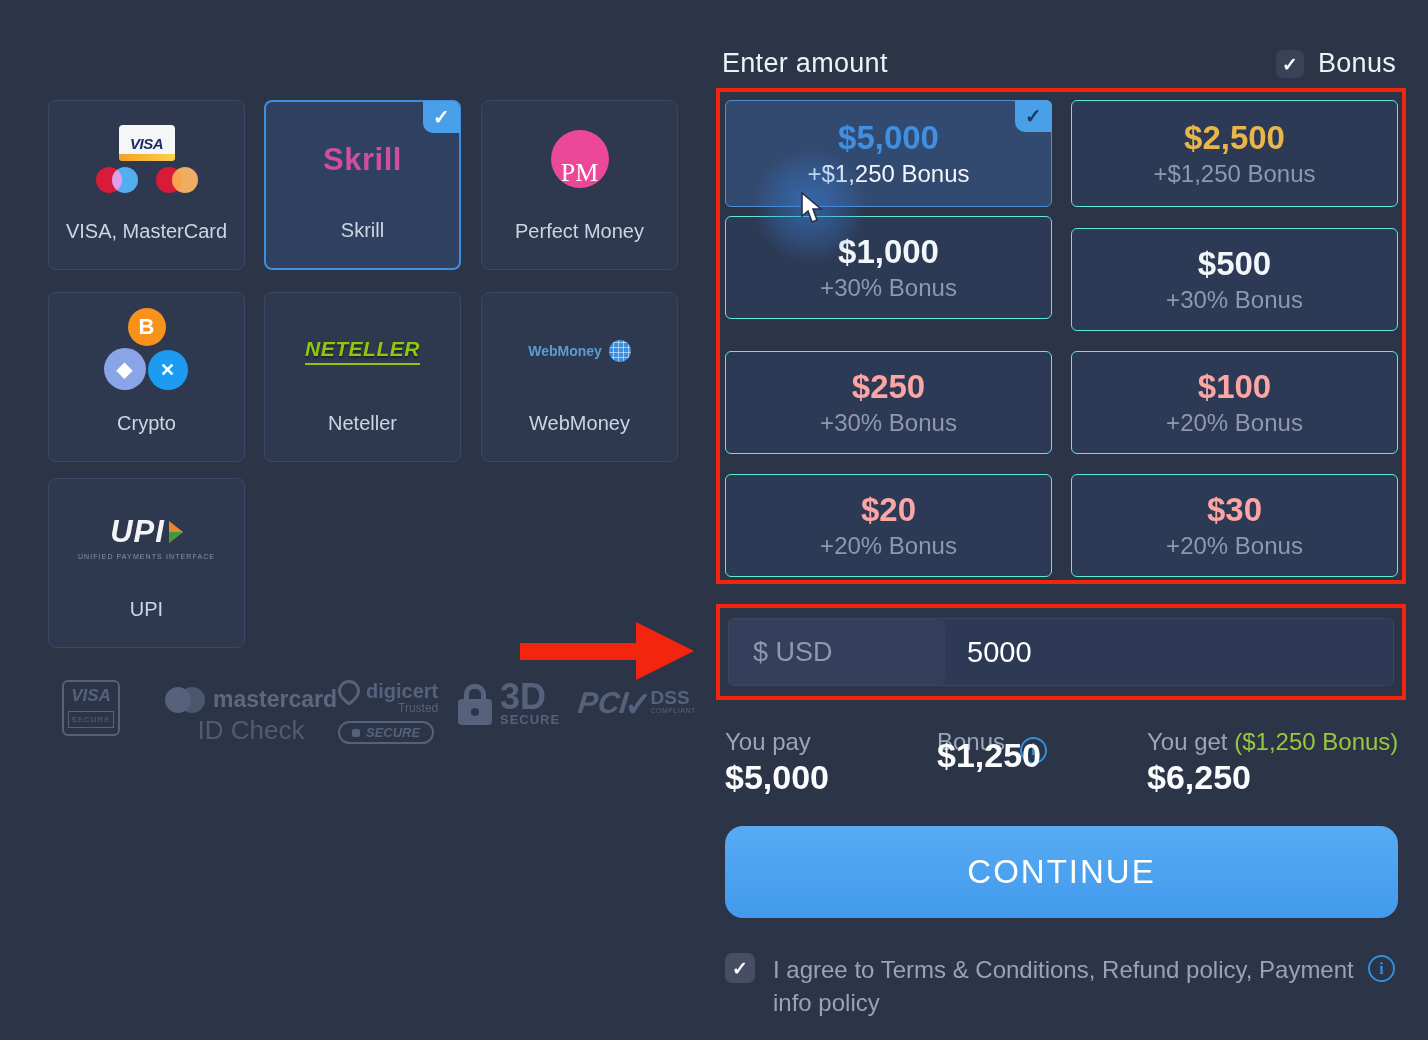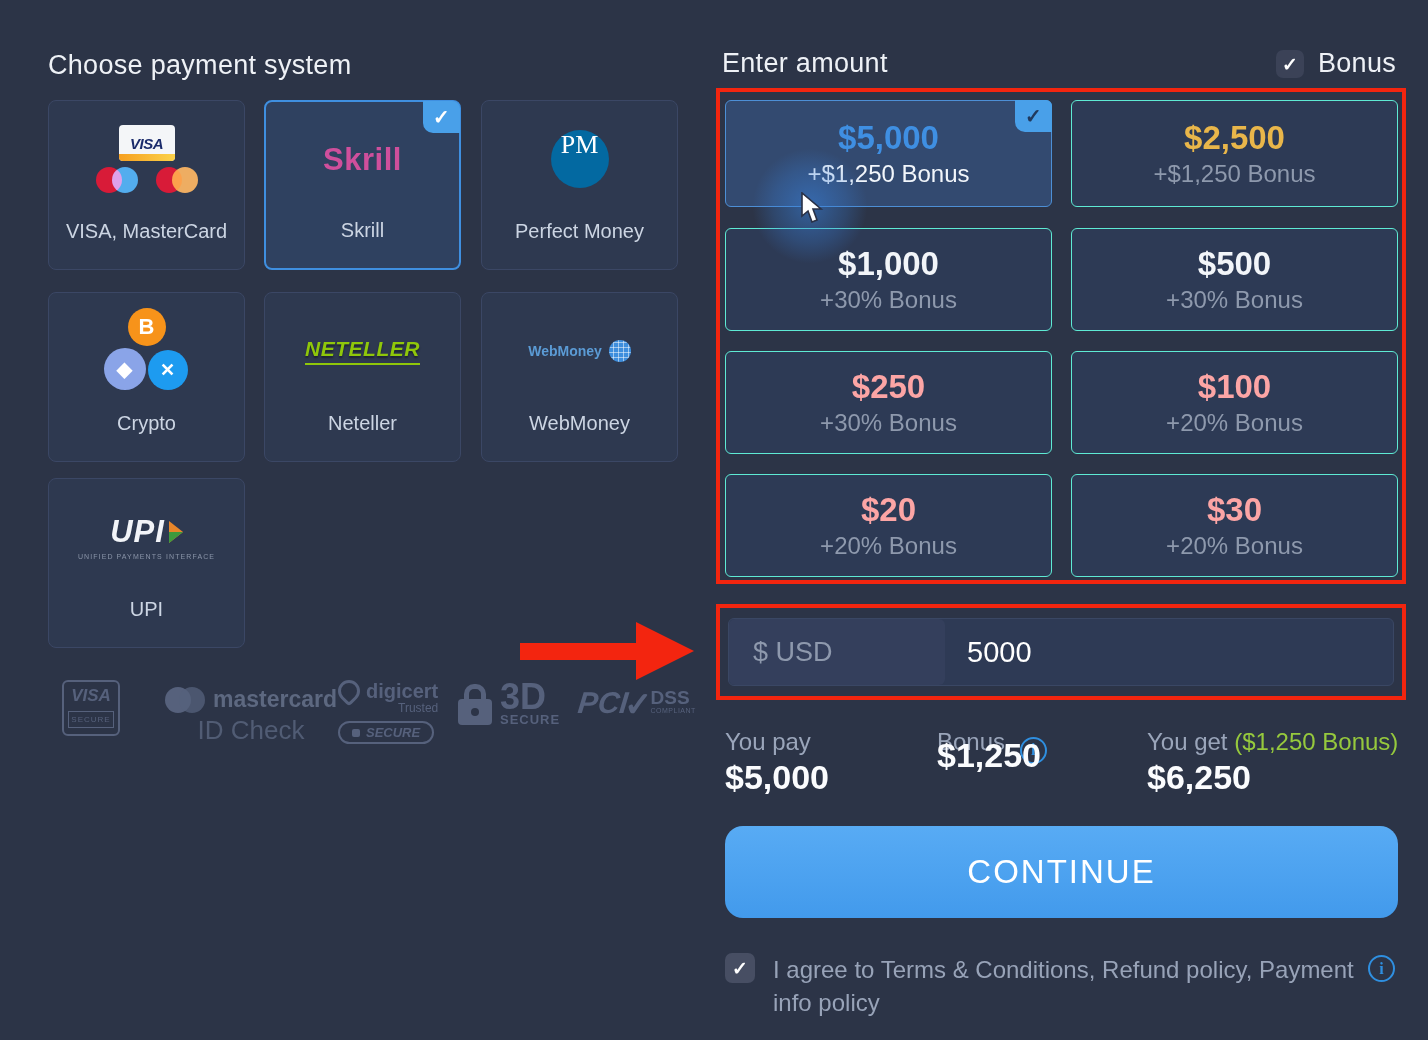--- a/index.html
+++ b/index.html
@@ -30,21 +30,21 @@
   .visa-card::after { content:""; position:absolute; bottom:0; left:0; right:0; height:7px;
                       background:linear-gradient(90deg,#f6a021,#fbd249); border-radius:0 0 4px 4px; }
   .mc-circles { display:flex; gap:18px; justify-content:center; margin-top:6px; }
   .pair { position:relative; width:42px; height:26px; }
   .pair i { position:absolute; width:26px; height:26px; border-radius:50%; opacity:.95; }
   .pair i:first-child { left:0; background:#e21937; }
   .pair.maestro i:last-child { right:0; background:#2f9df3; mix-blend-mode:screen; }
   .pair.master i:last-child { right:0; background:#f79e1b; mix-blend-mode:screen; }
 
   .skrill-logo { color:#cf4f9c; font-size:31px; font-weight:bold; letter-spacing:.5px; }
-  .pm-circle { width:58px; height:58px; border-radius:50%; background:#0369a1; display:flex; align-items:flex-start; justify-content:center; }
+  .pm-circle { width:58px; height:58px; border-radius:50%; background:#ec4899; display:flex; align-items:flex-end; justify-content:center; }
   .pm-circle span { font-family:"Liberation Serif", serif; color:#fff; font-size:26px; }
 
   .crypto-cluster { position:relative; width:90px; height:86px; }
   .coin { position:absolute; border-radius:50%; display:flex; align-items:center; justify-content:center; color:#fff; font-weight:bold; }
   .coin.btc { width:38px; height:38px; background:#f7931a; left:26px; top:0; font-size:22px; }
   .coin.eth { width:42px; height:42px; background:#8aa4e8; left:2px; top:40px; font-size:20px; }
   .coin.xrp { width:40px; height:40px; background:#1d9bf0; left:46px; top:42px; font-size:18px; }
 
   .neteller-logo { color:#8fc70a; font-size:21px; font-weight:bold; font-style:italic; letter-spacing:.5px;
                    text-shadow:0 2px 2px rgba(0,0,0,.4); border-bottom:2px solid #8fc70a; padding-bottom:2px; }
@@ -139,21 +139,20 @@
   .continue-btn { position:absolute; left:725px; top:826px; width:673px; height:92px; border:none; border-radius:18px;
                   background:linear-gradient(180deg,#58abf4 0%,#429aec 100%); color:#fff; font-size:33px;
                   letter-spacing:2px; font-family:"Liberation Sans", sans-serif; cursor:pointer; z-index:2; }
   .agree-text { font-size:24px; line-height:33px; color:#98a3b8; width:600px; }
 </style>
 </head>
 <body>
 
 <div class="stage">
 
-  <div class="abs section-title" style="left:48px; top:50px;">Choose payment system</div>
 
   <div class="pm-tile" style="left:48px; top:100px;">
     <div class="pm-icon-wrap">
       <div>
         <div class="visa-card">
             <span>VISA</span>
           </div>
         <div class="mc-circles">
           <div class="pair maestro">
               <i></i>
@@ -287,21 +286,21 @@
 
   <div class="preset selected" style="left:725px; top:100px; height:107px;">
     <div class="check-badge dark">✓</div>
     <div class="amt tone-blue">$5,000</div>
     <div class="bns">+$1,250 Bonus</div>
   </div>
   <div class="preset" style="left:1071px; top:100px; height:107px;">
     <div class="amt tone-gold">$2,500</div>
     <div class="bns">+$1,250 Bonus</div>
   </div>
-  <div class="preset" style="left:725px; top:228px;">
+  <div class="preset" style="left:725px; top:216px;">
     <div class="amt tone-white">$1,000</div>
     <div class="bns">+30% Bonus</div>
   </div>
   <div class="preset" style="left:1071px; top:228px;">
     <div class="amt tone-white">$500</div>
     <div class="bns">+30% Bonus</div>
   </div>
   <div class="preset" style="left:725px; top:351px;">
     <div class="amt tone-green">$250</div>
     <div class="bns">+30% Bonus</div>

